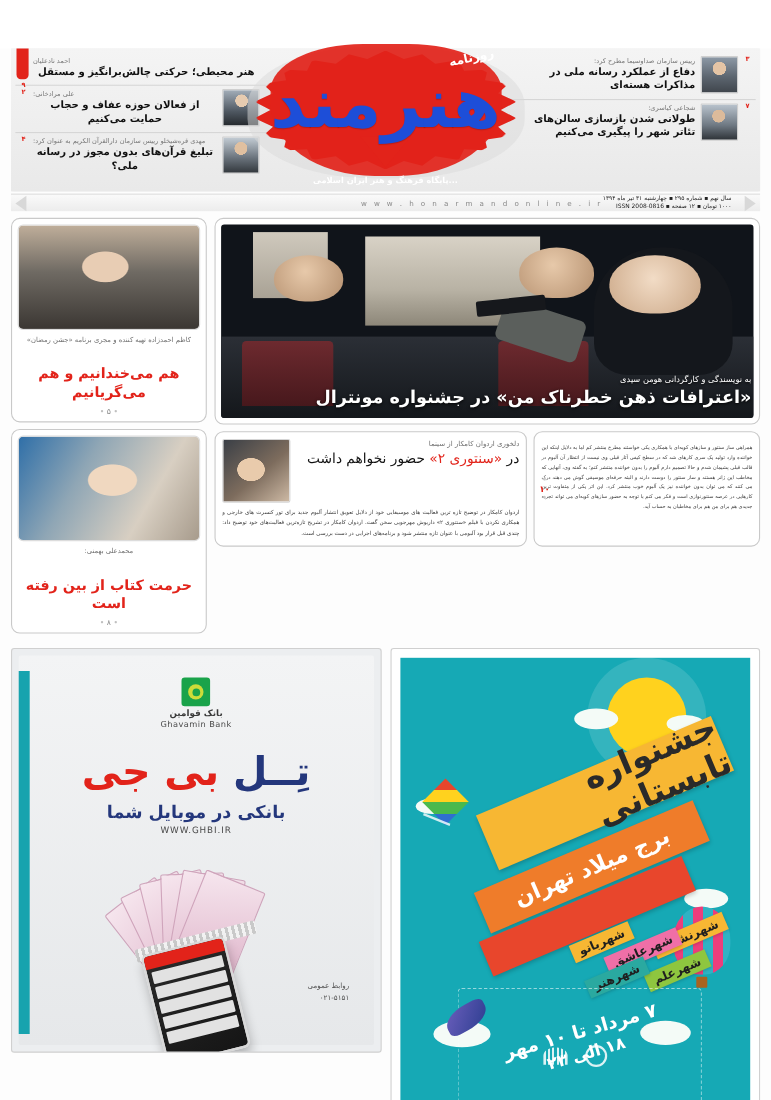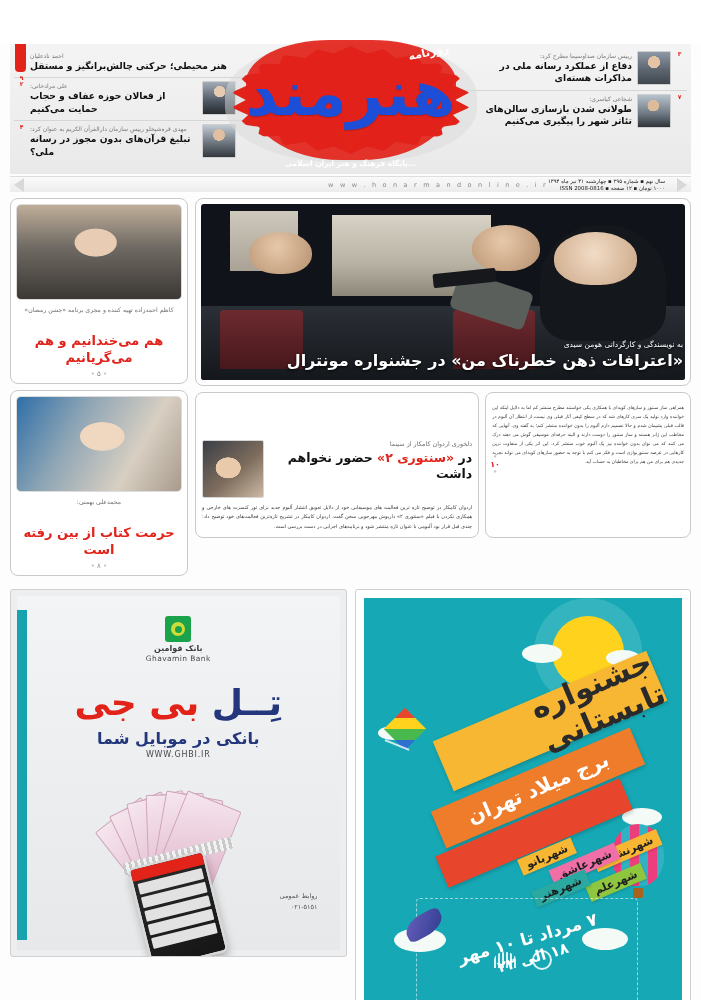--- a/index.html
+++ b/index.html
@@ -109,21 +109,21 @@
   .mh-col.left .lead-item { padding: 3px 6px 5px 16px; }
   .lead-kicker {
     font-size: 6px; color: #777; line-height: 1.5;
     text-align: right;
   }
   .mh-col.left .lead-kicker { text-align: left; }
   .lead-title {
     font-size: 9.2px; font-weight: bold; color: #101010;
     line-height: 1.35; text-align: right;
   }
-  .mh-col.left .lead-title { text-align: left; }
+  .mh-col.left .lead-title { text-align: center; }
 
   .pagemark {
     position: absolute; top: 2px; width: 9px;
     text-align: center; font-size: 6px; color: #e2231a; font-weight: bold;
   }
   .mh-col.right .pagemark { right: 3px; }
   .mh-col.left  .pagemark { left: 3px; }
 
   .redtab {
     position: absolute; top: -4px; width: 11px; height: 28px;
@@ -304,25 +304,25 @@
   .sub-a {
     flex: 1 1 58%;
     border: 1px solid #c9c9c9; border-radius: 8px;
     background: #fff; padding: 6px;
   }
   .sub-b {
     flex: 1 1 42%;
     border: 1px solid #c9c9c9; border-radius: 8px;
     background: #fff; padding: 6px; position: relative;
   }
-  .sub-head { display: flex; gap: 6px; flex-direction: row-reverse; margin-top: 41px; }
+  .sub-head { display: flex; gap: 6px; flex-direction: row-reverse; }
   .sub-txt { flex: 1 1 auto; text-align: right; }
   .sub-kicker { font-size: 6.4px; color: #707070; margin-bottom: 2px; }
   .sub-title {
-    font-size: 12.5px; font-weight: bold; color: #111;
+    font-size: 12.5px; font-weight: normal; color: #111;
     line-height: 1.3;
   }
   .sub-title .hl { color: #e2231a; }
   .sub-thumb {
     width: 62px; height: 58px; flex: 0 0 62px;
     border: 1px solid #d5d5d5; overflow: hidden; border-radius: 2px;
   }
   .ph-c {
     width:100%;height:100%;
     background:

